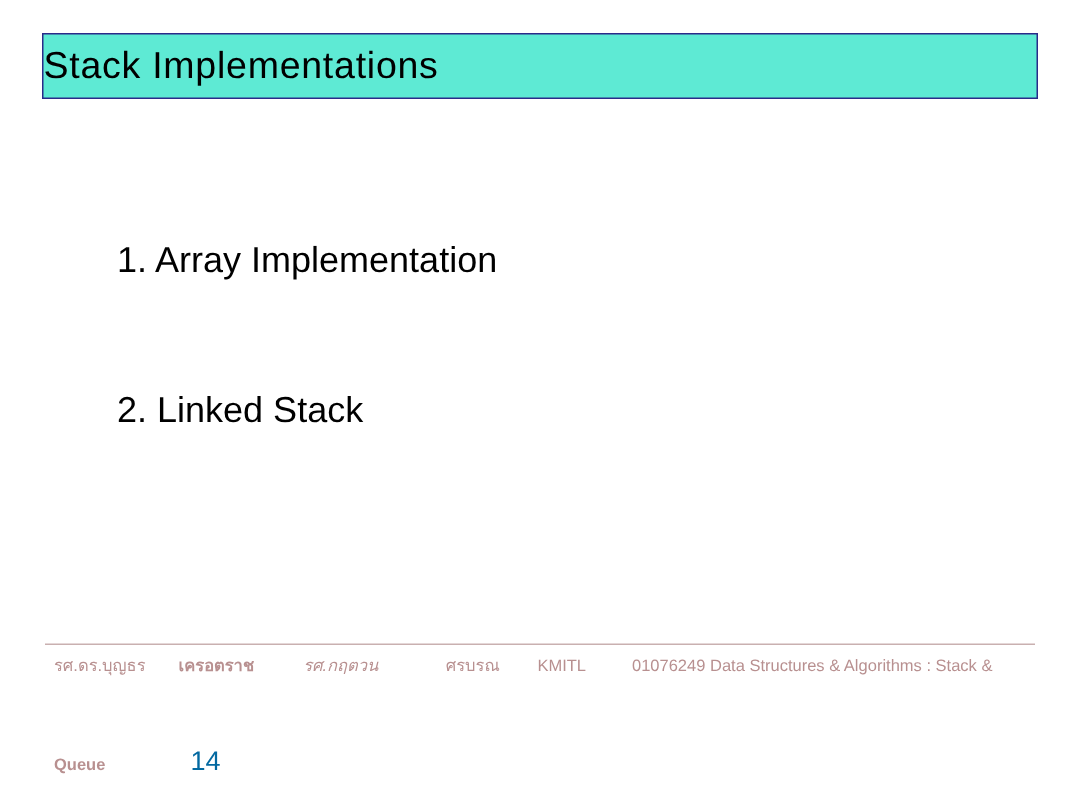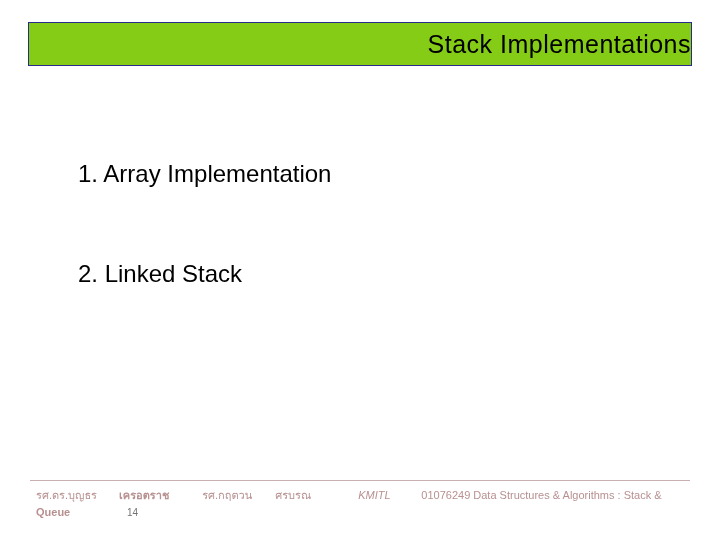--- a/index.html
+++ b/index.html
@@ -13,22 +13,22 @@
   }
   .title-box {
     position: absolute;
     top: 22px;
     left: 28px;
     right: 28px;
     height: 44px;
     border: 1px solid #2a2a8a;
     display: flex;
     align-items: center;
-    justify-content: flex-end;
-    background: #84cc16;
+    justify-content: flex-start;
+    background: #5eead4;
   }
   .title-text {
     font-size: 25px;
     color: #000;
     letter-spacing: 0.5px;
   }
   .content {
     position: absolute;
     top: 160px;
     left: 78px;
@@ -54,26 +54,26 @@
     font-size: 11px;
     color: #b89090;
     padding-left: 36px;
     line-height: 1.6;
   }
   .footer-row1 span, .footer-row2 span {
     display: inline-block;
   }
   .f-author { width: 80px; }
   .f-name1 { width: 80px; font-weight: bold; }
-  .f-name2 { width: 70px; }
-  .f-name3 { width: 80px; }
-  .f-inst { width: 60px; font-style: italic; }
+  .f-name2 { width: 70px; font-style: italic; }
+  .f-name3 { width: 80px; text-align: center; }
+  .f-inst { width: 60px; }
   .f-course { }
   .f-queue { width: 80px; font-weight: bold; }
-  .f-page { font-size: 10px; color: #737373; padding-left: 8px; }
+  .f-page { font-size: 18px; color: #0369a1; padding-left: 8px; margin-top: 40px; }
 </style>
 </head>
 <body>
 
 <div class="title-box">
   <span class="title-text">Stack Implementations</span>
 </div>
 
 <div class="content">
   <div class="item">

